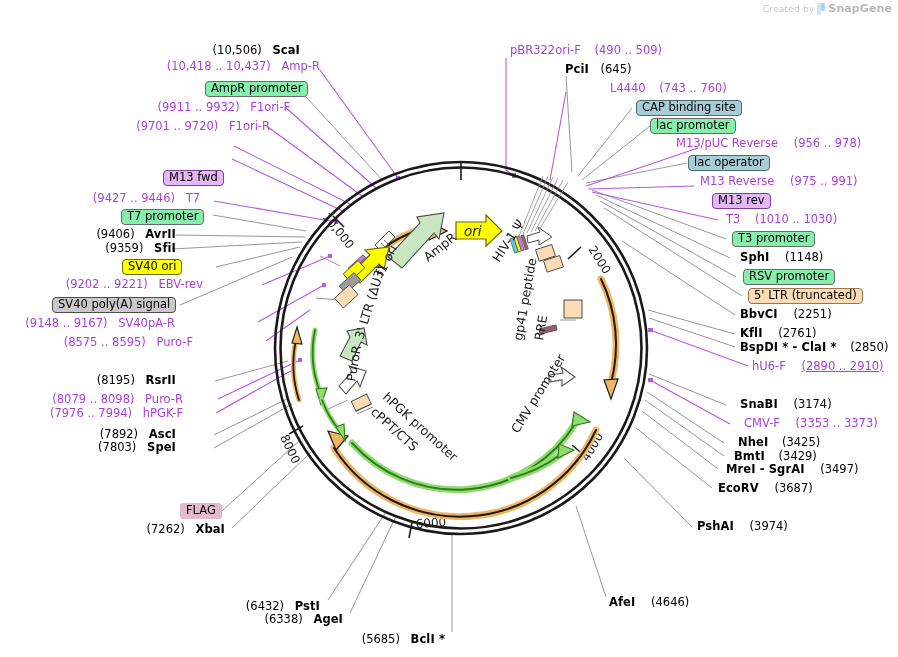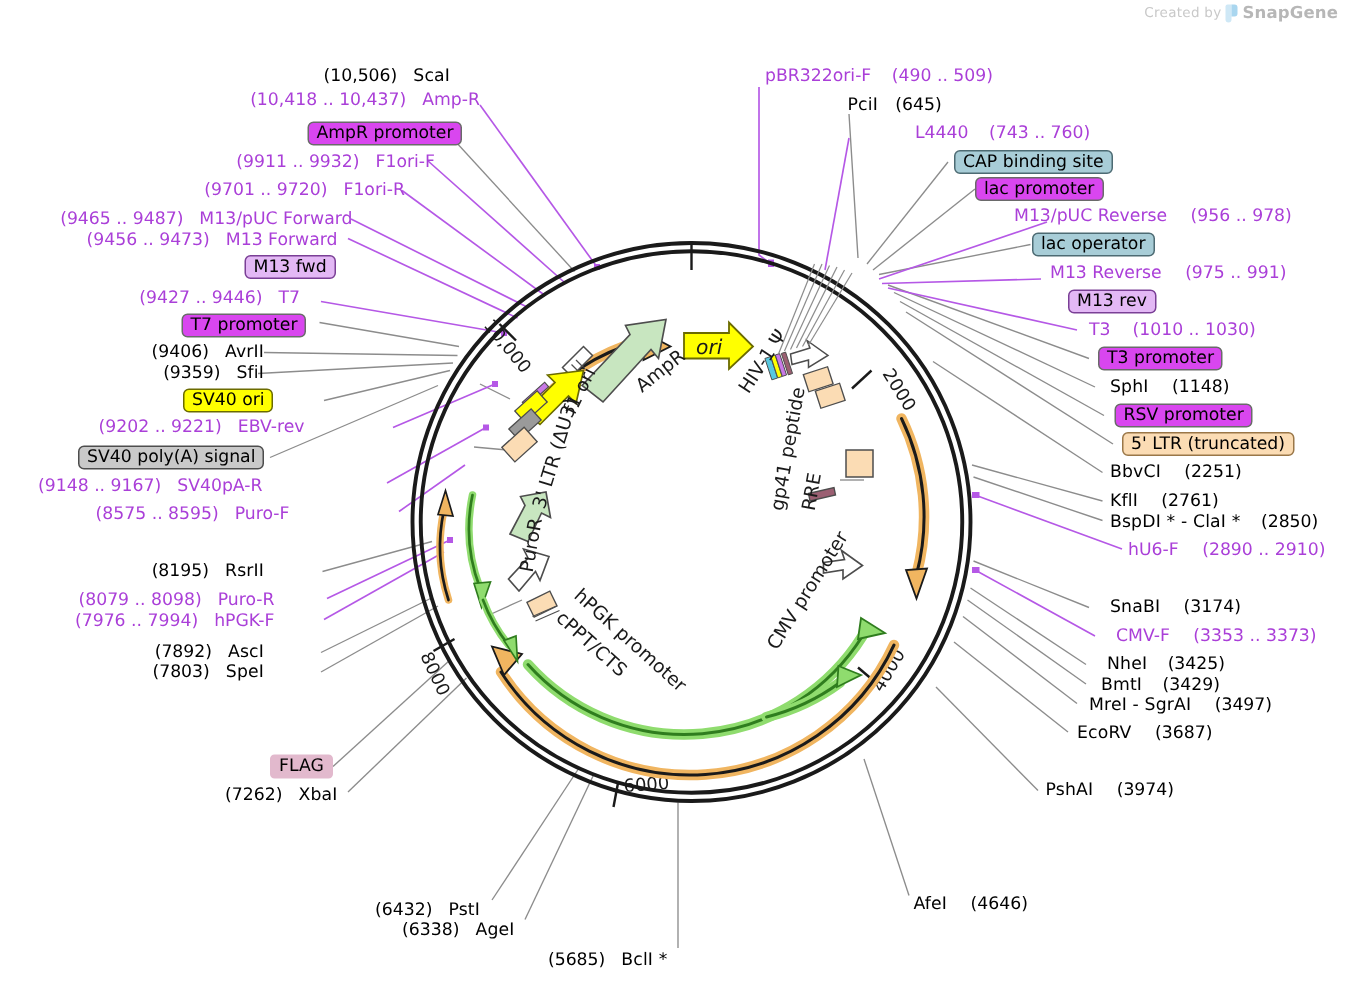--- a/index.html
+++ b/index.html
@@ -16,33 +16,33 @@
   #watermark .sg-logo{display:inline-block;width:8px;height:12px;position:relative;}
   #watermark .sg-logo::before{content:"";position:absolute;left:0;top:0;width:4px;height:12px;
         background:#cfe8f6;border-radius:2px 0 3px 3px;}
   #watermark .sg-logo::after{content:"";position:absolute;left:4px;top:0;width:4px;height:8px;
         background:#a9d6ef;border-radius:0 2px 2px 0;}
 
   
   .lab{position:absolute;white-space:nowrap;font-size:11.5px;line-height:13px;}
   .lab.r{text-align:right;}
   .pos{color:#000;}
-  .enz{font-weight:normal;color:#000;letter-spacing:.1px;}
+  .enz{font-weight:bold;color:#000;letter-spacing:.1px;}
   .primer{color:#aa3fd8;}
 
   
   .fbox{position:absolute;white-space:nowrap;font-size:11.5px;line-height:13px;
         border:1px solid #555;border-radius:4px;padding:0px 5px 1px 5px;background:#fff;}
   .fbox.gray{background:#c9c9c9;border-color:#4d4d4d;}
   .fbox.teal{background:#a8cdd7;border-color:#4d6b73;}
   .fbox.yellow{background:#ffff00;border-color:#6b6b00;}
   .fbox.violet{background:#e3b8f5;border-color:#7a3f96;}
   .fbox.pink{background:#e2b9cd;border-color:#e2b9cd;border-radius:3px;}
   .fbox.peach{background:#fbdcb4;border-color:#9a7748;}
-  .fbox.white{background:#d946ef;border-color:#6a6a6a;}
+  .fbox.white{background:#86efac;border-color:#6a6a6a;}
 
   
   #plasmid-name{position:absolute;left:0;right:0;top:332px;text-align:center;
                 font-size:14.5px;font-weight:bold;letter-spacing:-.2px;}
   #plasmid-size{position:absolute;left:0;right:0;top:348px;text-align:center;font-size:13px;}
 
   
   text{font-family:"DejaVu Sans","Liberation Sans",sans-serif;}
 </style>
 </head>
@@ -307,29 +307,21 @@
   <div class="lab r" style="left:110px;top:101px;width:180px;">
     <span class="primer">(9911 .. 9932)</span>
     <span class="primer" style="margin-left:7px;">F1ori-F</span>
   </div>
 
   <div class="lab r" style="left:90px;top:120px;width:180px;">
     <span class="primer">(9701 .. 9720)</span>
     <span class="primer" style="margin-left:7px;">F1ori-R</span>
   </div>
 
-  <div class="lab r" style="left:20px;top:139px;width:215px;">
-    <span class="primer">(9465 .. 9487)</span>
-    <span class="primer" style="margin-left:7px;">M13/pUC Forward</span>
-  </div>
-
-  <div class="lab r" style="left:20px;top:153px;width:205px;">
-    <span class="primer">(9456 .. 9473)</span>
-    <span class="primer" style="margin-left:7px;">M13 Forward</span>
-  </div>
+
 
   <div class="fbox violet" style="left:163px;top:170px;">M13 fwd</div>
 
   <div class="lab r" style="left:60px;top:192px;width:140px;">
     <span class="primer">(9427 .. 9446)</span>
     <span class="primer" style="margin-left:7px;">T7</span>
   </div>
 
   <div class="fbox white" style="left:121px;top:209px;">T7 promoter</div>
 
@@ -468,21 +460,21 @@
     <span class="pos" style="margin-left:12px;">(2761)</span>
   </div>
 
   <div class="lab" style="left:740px;top:341px;">
     <span class="enz">BspDI * - ClaI *</span>
     <span class="pos" style="margin-left:10px;">(2850)</span>
   </div>
 
   <div class="lab" style="left:752px;top:360px;">
     <span class="primer">hU6-F</span>
-    <span class="primer" style="margin-left:12px;">(2890 .. 2910)</span>
+    <span class="primer" style="margin-left:12px;text-decoration:underline;">(2890 .. 2910)</span>
   </div>
 
   <div class="lab" style="left:740px;top:398px;">
     <span class="enz">SnaBI</span>
     <span class="pos" style="margin-left:12px;">(3174)</span>
   </div>
 
   <div class="lab" style="left:744px;top:417px;">
     <span class="primer">CMV-F</span>
     <span class="primer" style="margin-left:12px;">(3353 .. 3373)</span>

